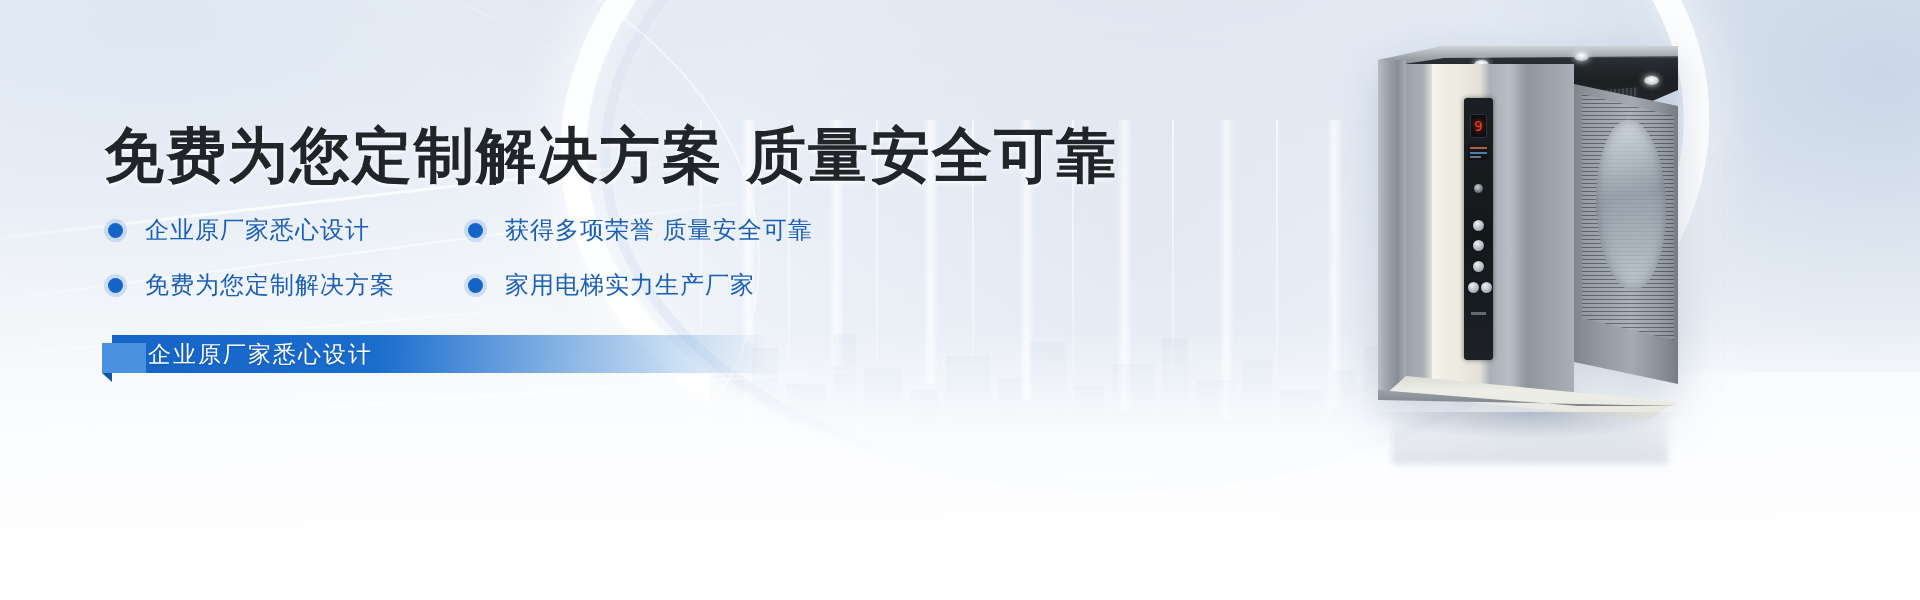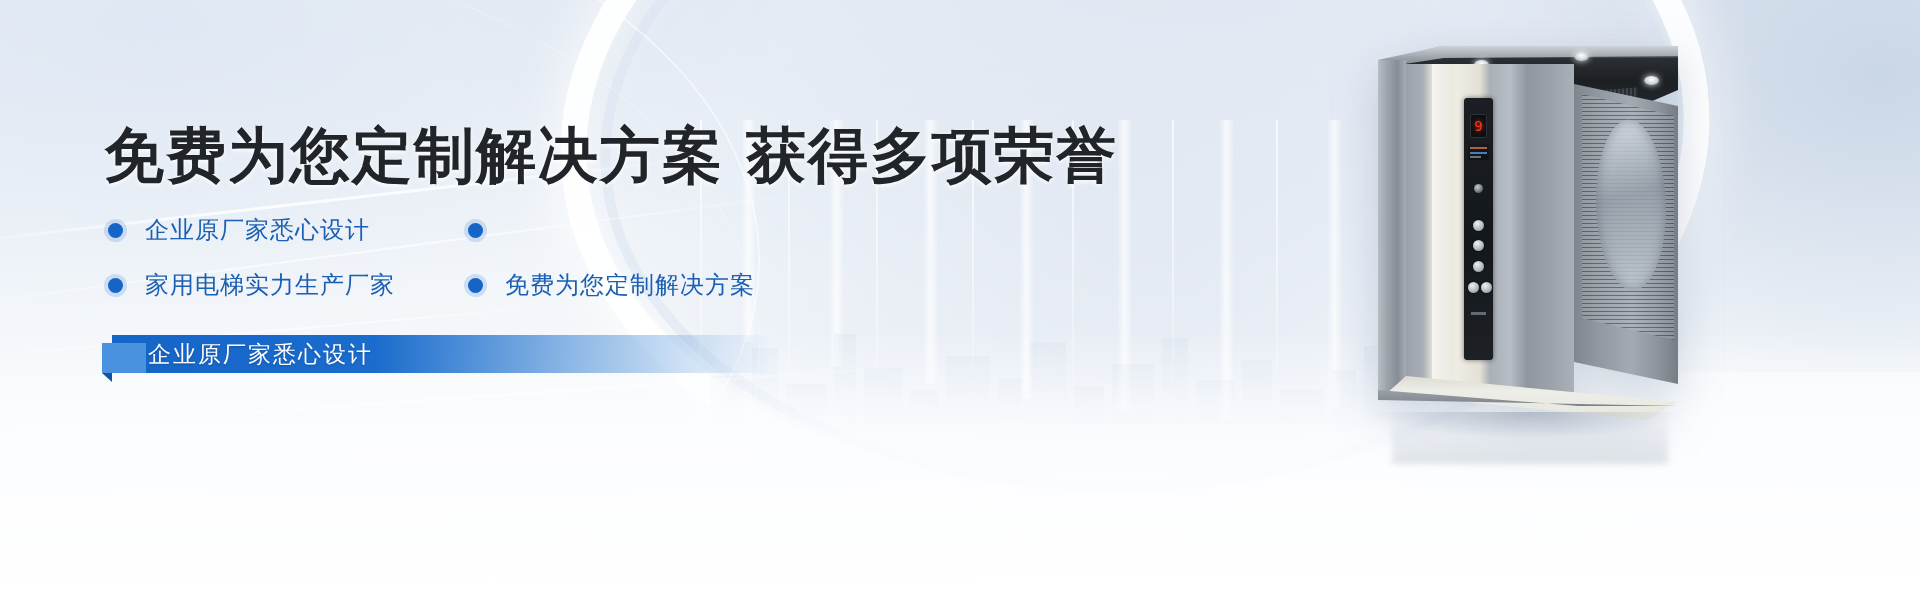--- a/index.html
+++ b/index.html
@@ -388,38 +388,39 @@
     <div class="streak s4"></div>
     <div class="streak s5"></div>
     <div class="streak s6"></div>
   </div>
 
   <div class="bg-floor"></div>
 
   <div class="content">
 
     <div class="headline">
-      <span>免费为您定制解决方案</span><span class="gap"></span><span>获得多项荣誉</span>
+      <span>免费为您定制解决方案</span><span class="gap"></span><span>质量安全可靠</span>
     </div>
 
     <div class="bullets">
       <div class="bullet">
         <span class="dot"></span>
         <span>企业原厂家悉心设计</span>
       </div>
       <div class="bullet">
         <span class="dot"></span>
+        <span>获得多项荣誉 质量安全可靠</span>
+      </div>
+      <div class="bullet">
+        <span class="dot"></span>
+        <span>免费为您定制解决方案</span>
       </div>
       <div class="bullet">
         <span class="dot"></span>
         <span>家用电梯实力生产厂家</span>
-      </div>
-      <div class="bullet">
-        <span class="dot"></span>
-        <span>免费为您定制解决方案</span>
       </div>
     </div>
 
     <div class="ribbon">
       <span class="ribbon-fold"></span>
       <span class="ribbon-label">企业原厂家悉心设计</span>
     </div>
   </div>
 
   <div class="reflection"></div>

